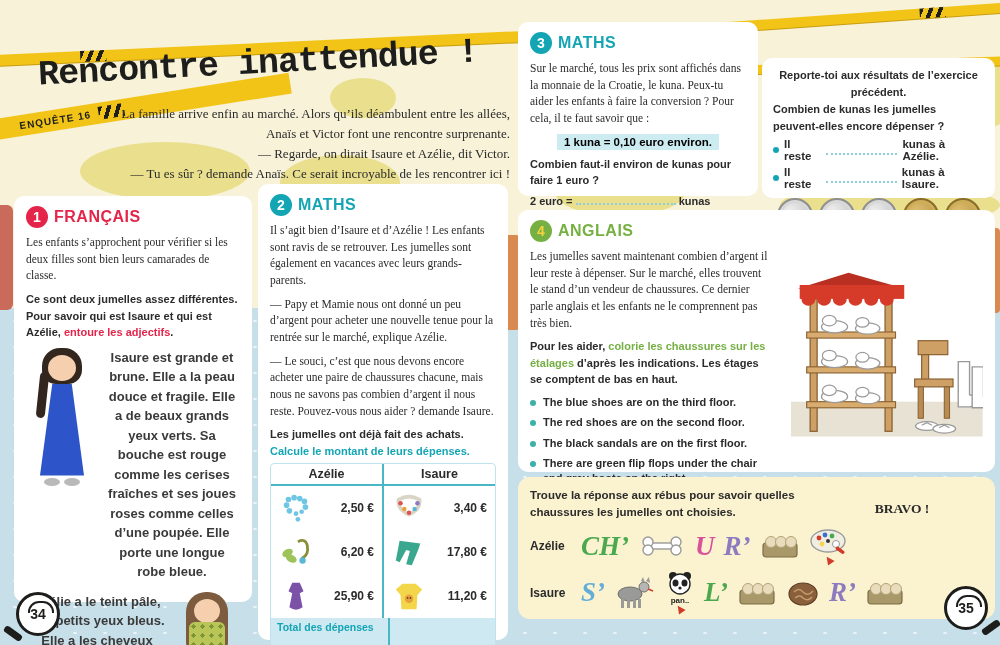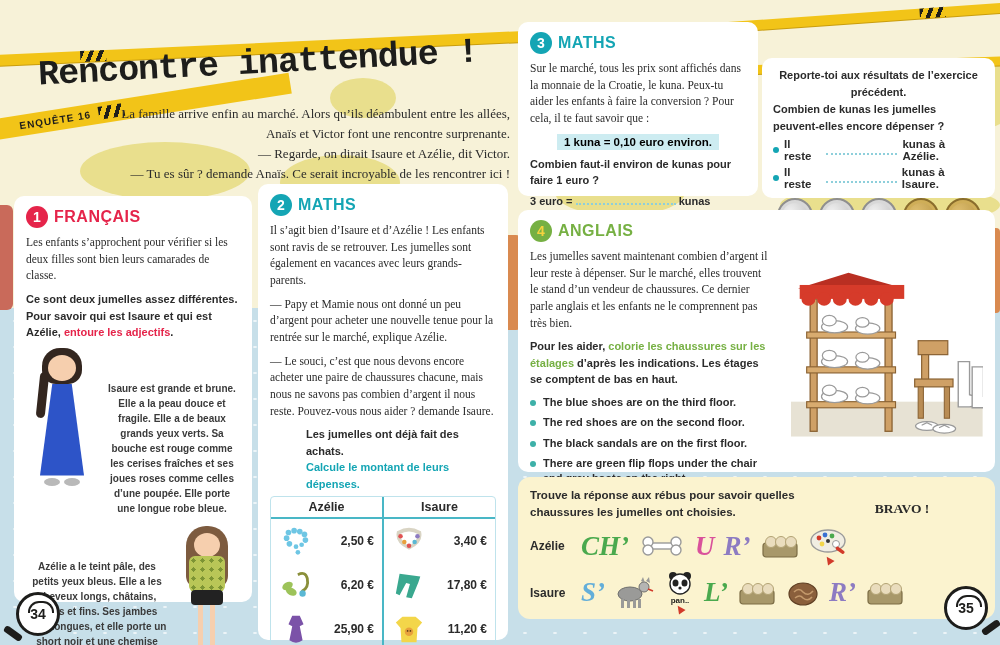--- a/index.html
+++ b/index.html
@@ -39,21 +39,21 @@
   .red   { color:#e5244a; } .bg-red  { background:#e5244a; }
   .teal  { color:#14a5b4; } .bg-teal { background:#14a5b4; }
   .green { color:#76b043; } .bg-green{ background:#76b043; }
   .yellow-num { color:#f5d33f; }
   .ser  { font-family:"Liberation Serif", serif; font-size:11.5px; line-height:1.45; color:#2b2b2b; margin-bottom:7px; }
   .task { font-weight:bold; font-size:11px; line-height:1.5; color:#2b2b2b; margin-bottom:7px; }
   .dots-inline { display:inline-block; width:100px; height:9px; border-bottom:2px dotted #8ecfdb; }
 
   
   .fig-row { display:flex; align-items:flex-start; gap:6px; margin-top:4px; }
-  .desc { font-weight:bold; font-size:10px; line-height:1.5; color:#3a3a3a; text-align:center; flex:1;margin-top:33px; }
+  .desc { font-weight:bold; font-size:13px; line-height:1.5; color:#3a3a3a; text-align:center; flex:1; }
   .fig { position:relative; flex:0 0 auto; }
   .fig-isaure { width:72px; height:150px; }
   .iso-hair{position:absolute;top:0;left:16px;width:40px;height:36px;background:#33261f;border-radius:18px 18px 14px 14px;}
   .iso-face{position:absolute;top:7px;left:22px;width:28px;height:26px;background:#f6cfae;border-radius:50%;}
   .iso-braid{position:absolute;top:24px;left:12px;width:9px;height:46px;background:#33261f;border-radius:5px;transform:rotate(6deg);}
   .iso-dress{position:absolute;top:36px;left:14px;width:44px;height:92px;background:#2d54c8;clip-path:polygon(28% 0,72% 0,100% 100%,0% 100%);}
   .iso-foot{position:absolute;top:130px;width:16px;height:8px;background:#b9b9b9;border-radius:50%;}
   .fig-azelie { width:66px; height:134px; }
   .aze-hair{position:absolute;top:0;left:12px;width:42px;height:62px;background:#7d5b3f;border-radius:20px 20px 12px 12px;}
   .aze-face{position:absolute;top:7px;left:20px;width:26px;height:24px;background:#f6cfae;border-radius:50%;}
@@ -189,21 +189,21 @@
   </div>
 
   <div class="panel" style="left:258px;top:184px;width:250px;height:456px;">
     <div class="sec-head">
       <span class="num-circle bg-teal">2</span>
       <span class="sec-title teal">MATHS</span>
     </div>
     <p class="ser">Il s’agit bien d’Isaure et d’Azélie ! Les enfants sont ravis de se retrouver. Les jumelles sont également en vacances avec leurs grands-parents.</p>
     <p class="ser">— Papy et Mamie nous ont donné un peu d’argent pour acheter une nouvelle tenue pour la rentrée sur le marché, explique Azélie.</p>
     <p class="ser">— Le souci, c’est que nous devons encore acheter une paire de chaussures chacune, mais nous ne savons pas combien d’argent il nous reste. Pouvez-vous nous aider ? demande Isaure.</p>
-    <p class="task" style="margin-bottom:4px;margin-left:36px;"><span>Les jumelles ont déjà fait des achats.</span><br>
+    <p class="task" style="margin-bottom:4px;"><span>Les jumelles ont déjà fait des achats.</span><br>
       <span class="teal">Calcule le montant de leurs dépenses.</span></p>
 
     <div class="shop-table">
       <div class="t-header">
         <span>Azélie</span>
         <span>Isaure</span>
       </div>
       <div class="t-row">
         <div class="t-cell left">
           <svg width="34" height="32" viewBox="0 0 36 34">
@@ -278,21 +278,21 @@
 
   <div class="panel" style="left:518px;top:22px;width:240px;height:174px;">
     <div class="sec-head">
       <span class="num-circle bg-teal">3</span>
       <span class="sec-title teal">MATHS</span>
     </div>
     <p class="ser" style="margin-bottom:5px;">Sur le marché, tous les prix sont affichés dans la monnaie de la Croatie, le kuna. Peux-tu aider les enfants à faire la conversion ? Pour cela, il te faut savoir que :</p>
     <div style="text-align:center;margin-bottom:6px;"><span class="hl-blue">1 kuna = 0,10 euro environ.</span></div>
     <p class="task teal" style="margin-bottom:4px;">Combien faut-il environ de kunas pour faire 1 euro ?</p>
     <p class="task">
-      <span>3 euro =</span>
+      <span>2 euro =</span>
       <span class="dots-inline"></span>
       <span>kunas</span>
     </p>
   </div>
 
   <div class="panel" style="left:762px;top:58px;width:233px;height:140px;padding:9px 11px;">
     <p class="task" style="margin-bottom:1px;text-align:center;">Reporte-toi aux résultats de l’exercice précédent.</p>
     <p class="task teal" style="margin-bottom:4px;">Combien de kunas les jumelles peuvent-elles encore dépenser ?</p>
     <div class="bullet-line">
       <span class="bdot"></span>

